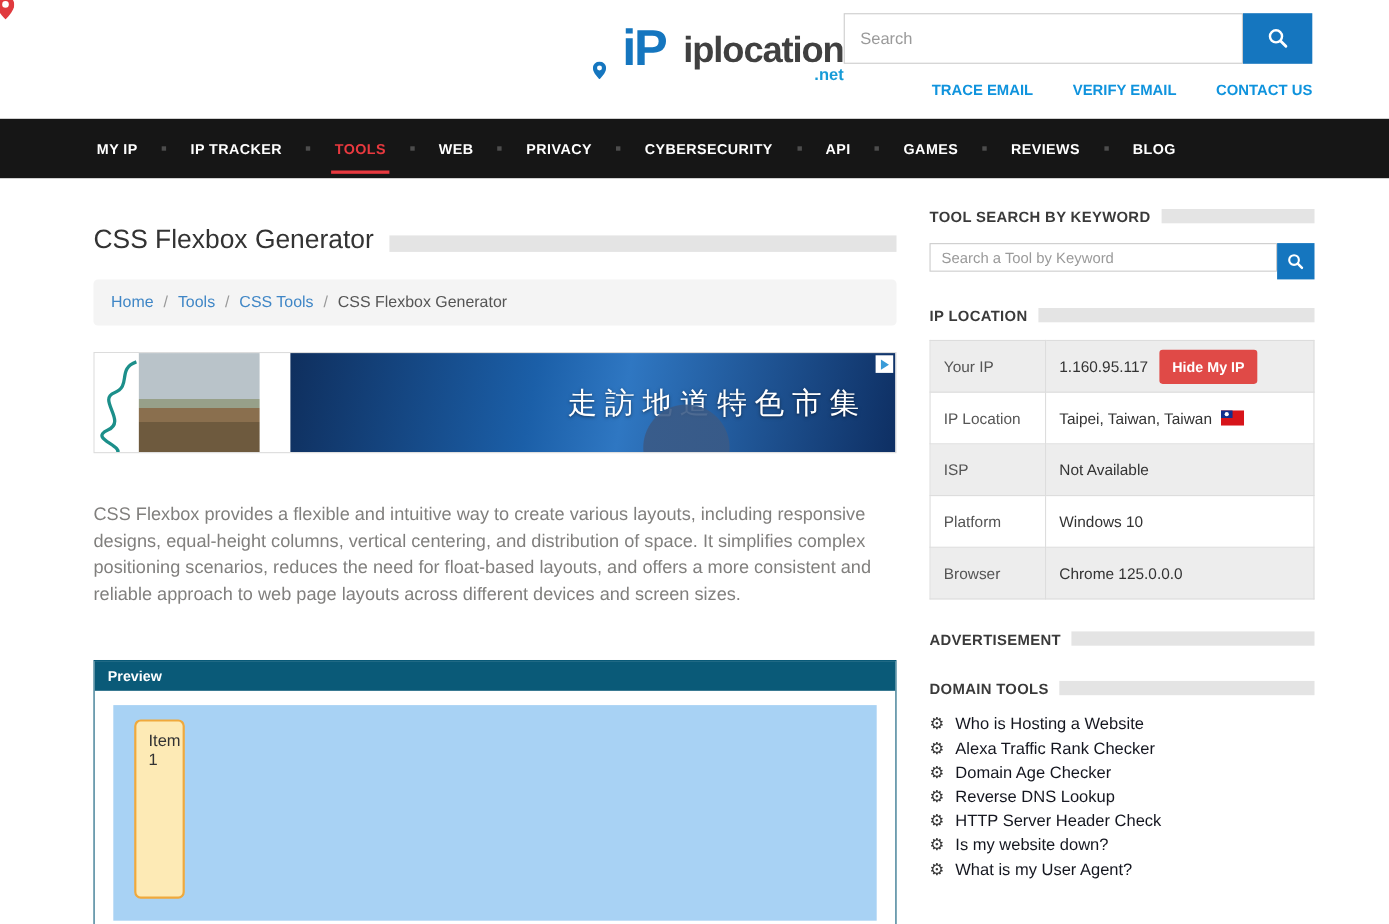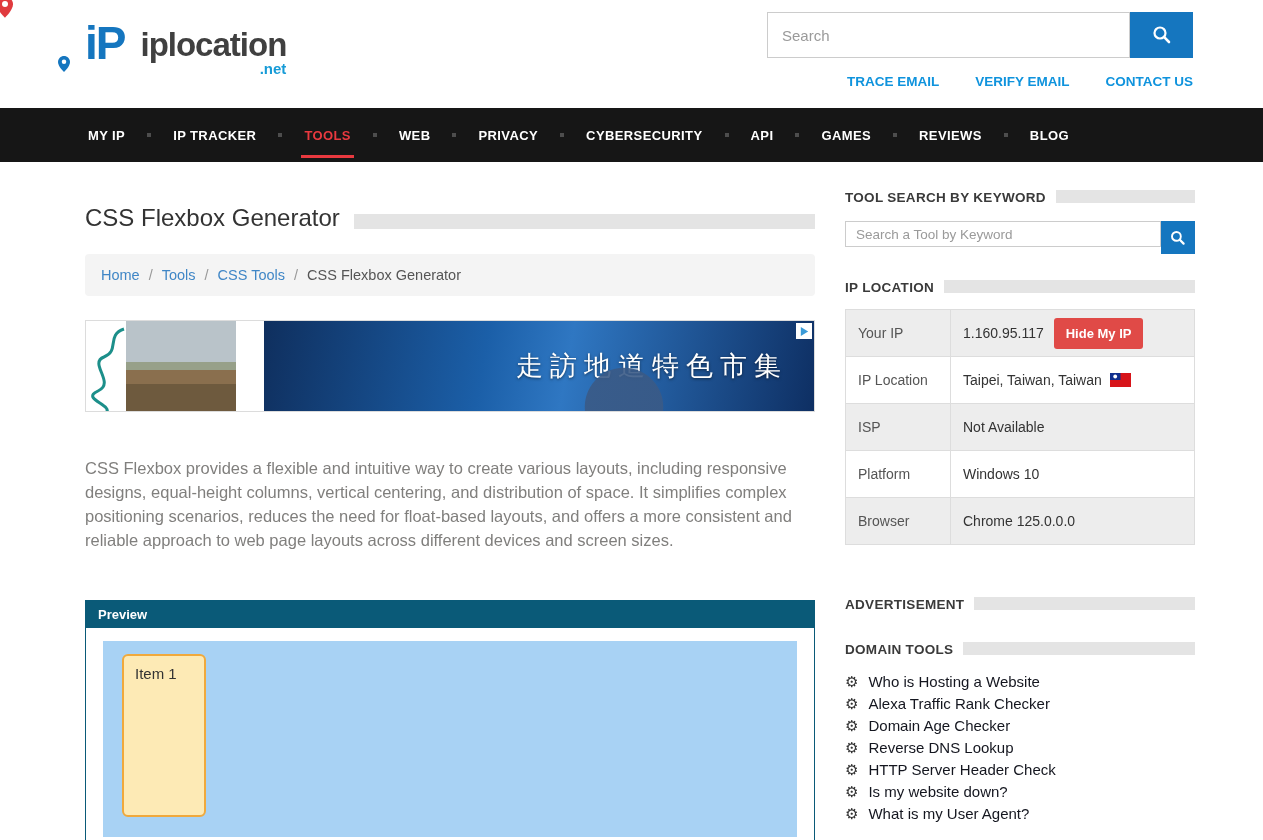--- a/index.html
+++ b/index.html
@@ -1,21 +1,21 @@
 <!DOCTYPE html>
 <html><head>
 <meta charset="utf-8">
 <style>
   * { box-sizing: border-box; margin: 0; padding: 0; }
   html,body { background:#fff; }
   body { font-family:"Liberation Sans", sans-serif; }
   .page { width:1263px; height:840px; overflow:hidden; background:#fff; position:relative; }
 
   
-  .top { display:flex; justify-content:space-between; align-items:flex-start;
+  .top { display:flex; justify-content:flex-end; align-items:flex-start;
          padding:12px 70px 6px 85px; height:108px; }
   .logo { display:flex; align-items:flex-start; cursor:pointer; }
   .logo-mark { position:relative; font-weight:800; font-size:46px; color:#1576bf;
                line-height:1; letter-spacing:-2px; padding-top:8px; }
   .logo-pin { position:absolute; top:-4px; left:-3px; width:16px; height:22px; }
   .logo-pin2 { position:absolute; bottom:-14px; left:3px; width:12px; height:16px; }
   .logo-text { position:relative; margin-left:4px; margin-top:16px; }
   .logo-word { font-weight:800; font-size:33px; color:#404040; letter-spacing:-1px; line-height:1; }
   .logo-tld { position:absolute; right:0; bottom:-16px; color:#169bd7; font-weight:700; font-size:15px; }
 
@@ -69,21 +69,21 @@
   .adchoices { position:absolute; top:2px; right:2px; width:16px; height:16px; background:#fff;
                display:flex; align-items:center; justify-content:center; cursor:pointer; }
 
   .desc { margin-top:44px; font-size:16.5px; line-height:24px; color:#807f7d; }
 
   .preview { margin-top:48px; border:1px solid #0a5a78; height:260px; overflow:hidden; }
   .preview-header { background:#0a5a78; color:#fff; font-size:13px; font-weight:700;
                     padding:6px 12px; }
   .preview-body { padding:13px 17px; }
   .flex-container { background:#a8d2f4; height:196px; padding:13px 0 0 19px; display:flex; }
-  .flex-item { width:84px; height:163px; background:#fdeab5; border:2px solid #f0a93c;
+  .flex-item { width:46px; height:163px; background:#fdeab5; border:2px solid #f0a93c;
                border-radius:6px; padding:9px 0 0 11px; font-size:15px; color:#333; }
 
   
   .side-heading { display:flex; align-items:flex-start; }
   .side-heading .h { font-size:13.5px; font-weight:700; color:#3a3a3a; letter-spacing:.3px;
                      white-space:nowrap; }
   .side-bar { flex:1; height:13px; background:#e4e4e4; margin-left:10px; }
 
   .tool-search { display:flex; margin-top:16px; }
   .tool-input { flex:1; height:26px; border:1px solid #ccc; padding:0 10px; font-size:13.5px;
@@ -95,21 +95,21 @@
   .ip-heading { margin-top:26px; }
   table.ip { width:100%; border-collapse:collapse; margin-top:14px; font-size:14px; }
   .ip td { border:1px solid #ddd; padding:0 12px; color:#333; height:47px; }
   .ip td.lbl { width:105px; color:#555; }
   .ip tr.alt { background:#ededed; }
   .cell-flex { display:flex; align-items:center; }
   .hide-btn { background:#e04a47; color:#fff; border:none; border-radius:3px; font-weight:700;
               font-size:13px; padding:8px 12px; margin-left:10px; cursor:pointer; font-family:inherit; }
   .flag { display:inline-block; margin-left:8px; flex:none; }
 
-  .ads-heading { margin-top:52px; }
+  .ads-heading { margin-top:29px; }
   .domain-heading { margin-top:30px; }
   .domain-list { margin-top:16px; display:flex; flex-direction:column; gap:5px; }
   .domain-item { display:flex; align-items:center; gap:10px; font-size:15px; color:#14161f;
                  cursor:pointer; }
   .gear { font-size:15px; color:#333; line-height:1; }
 </style>
 </head>
 <body>
 
 <div class="page">

